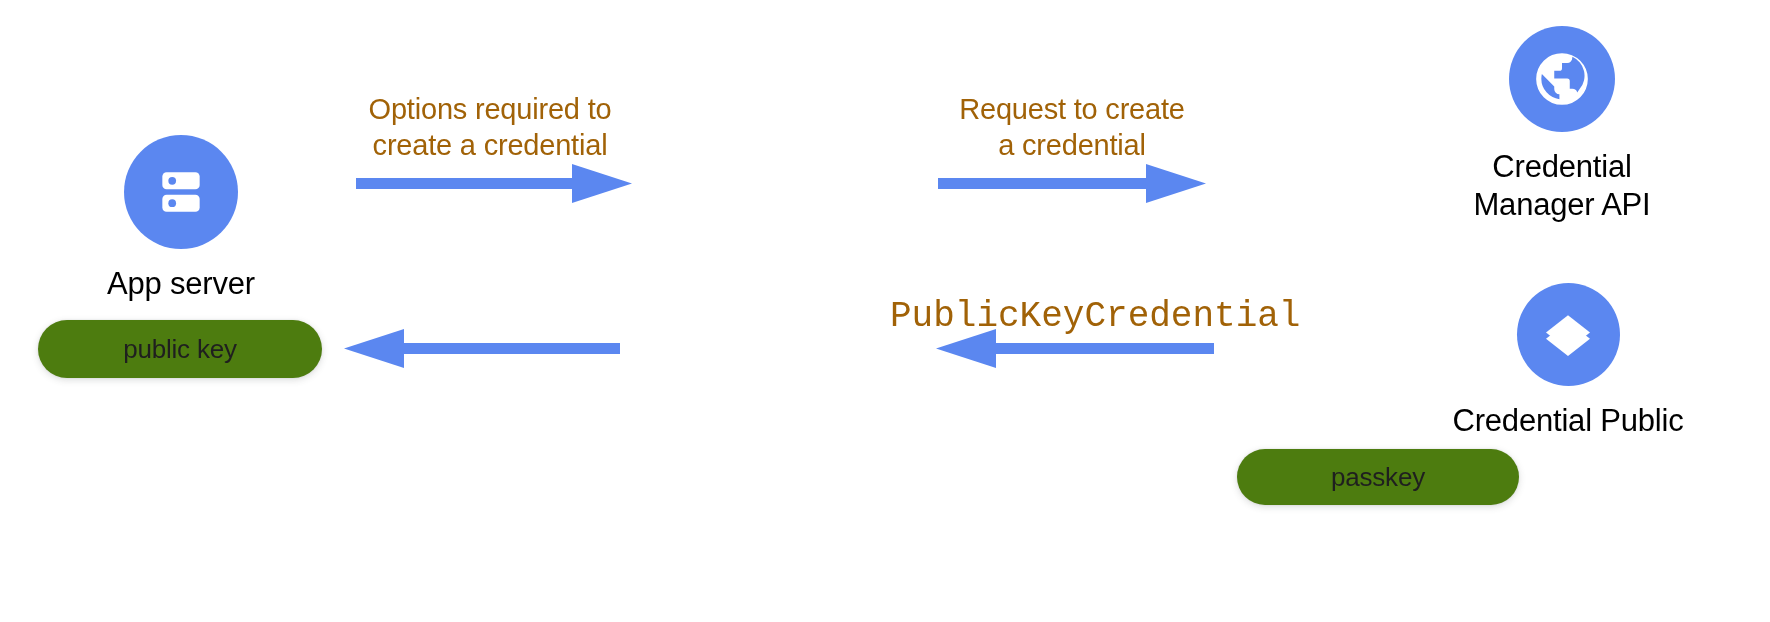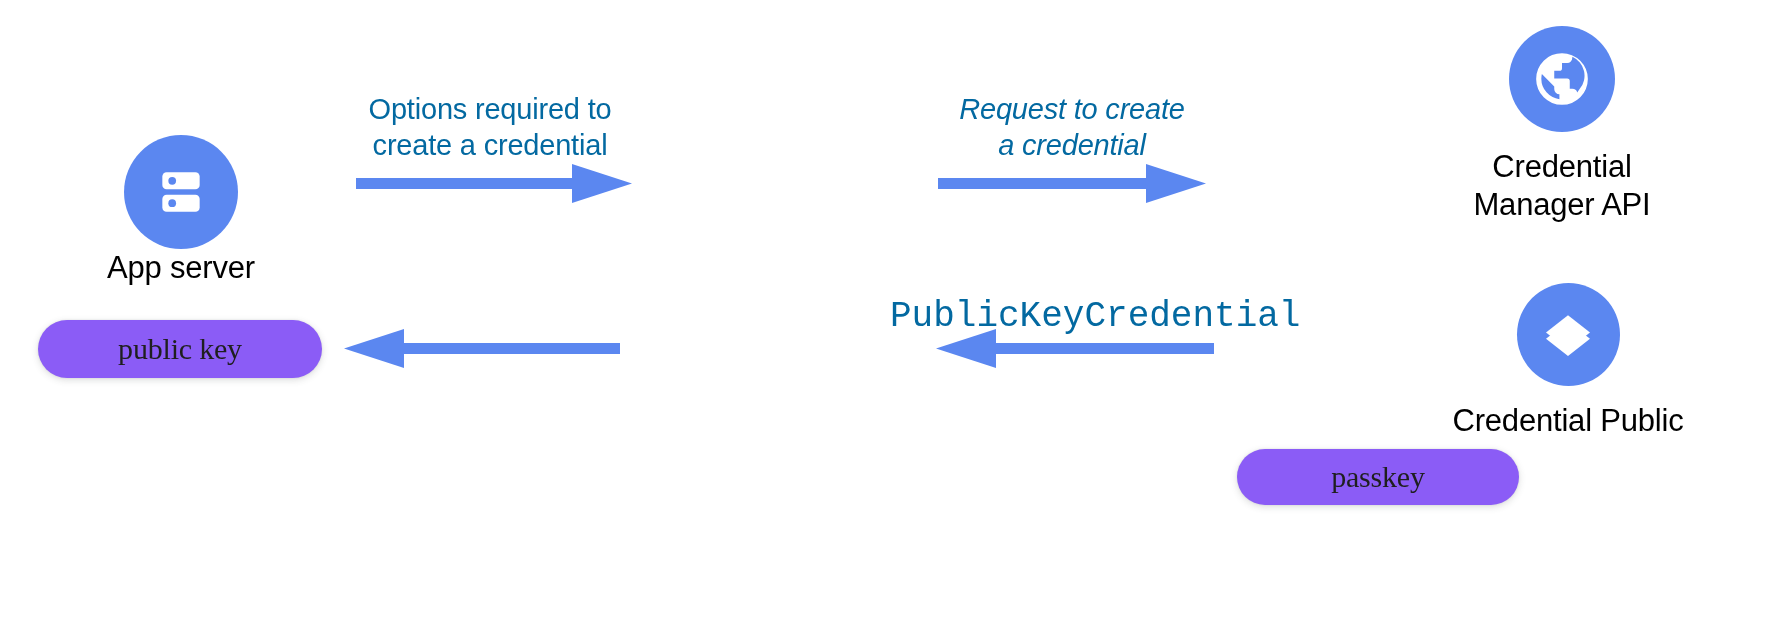--- a/index.html
+++ b/index.html
@@ -41,42 +41,41 @@
     line-height: 1.22;
     text-align: center;
     font-weight: 400;
     letter-spacing: -0.2px;
     white-space: pre-line;
   }
 
   
   .pill {
     position: absolute;
-    background: #8b5cf6;
+    background: #4d7c0f;
     border-radius: 999px;
     box-shadow: 0 2px 7px rgba(60,64,67,0.18), 0 0 2px rgba(60,64,67,0.12);
     display: flex;
     align-items: center;
     justify-content: center;
     color: #1f1f1f;
-    font-size: 30px;
+    font-size: 26px;
     letter-spacing: -0.2px;
-    font-family: Liberation Serif, serif;
   }
 
   
   .arrow {
     position: absolute;
   }
   .arrow svg { display: block; overflow: visible; }
 
   
   .caption {
     position: absolute;
-    color: #0369a1;
+    color: #a16207;
     font-size: 29px;
     line-height: 1.24;
     text-align: center;
     white-space: pre-line;
     letter-spacing: -0.2px;
   }
   .caption.mono {
     font-family: "Liberation Mono", monospace;
     font-size: 36px;
     letter-spacing: 0;
@@ -89,21 +88,21 @@
 
   <div class="node" style="left:106px; top:135px; width:150px;">
     <div class="circle" style="width:114px; height:114px;">
       <svg width="64" height="64" viewBox="0 0 24 24" aria-hidden="true">
         <rect x="5" y="4.6" width="14" height="6.4" rx="1.6" fill="#ffffff"></rect>
         <circle cx="8.7" cy="7.8" r="1.45" fill="#5B87F0"></circle>
         <rect x="5" y="13" width="14" height="6.4" rx="1.6" fill="#ffffff"></rect>
         <circle cx="8.7" cy="16.2" r="1.45" fill="#5B87F0"></circle>
       </svg>
     </div>
-    <div class="node-label" style="">App server</div>
+    <div class="node-label" style="margin-top:16px;">App server</div>
   </div>
 
   <div class="pill" style="left:38px; top:320px; width:284px; height:58px;">public key</div>
 
 
   <div class="node" style="left:1432px; top:26px; width:260px;">
     <div class="circle" style="width:106px; height:106px;">
       <svg width="66" height="66" viewBox="0 0 24 24" aria-hidden="true">
         <path fill="#ffffff" d="M12 2.6A9.4 9.4 0 1 0 21.4 12 9.41 9.41 0 0 0 12 2.6Zm-.94 16.73a7.52 7.52 0 0 1-6.58-7.43 7.4 7.4 0 0 1 .2-1.69l4.5 4.5v.94a1.88 1.88 0 0 0 1.88 1.87Zm6.48-2.38a1.85 1.85 0 0 0-1.78-1.37h-.94v-2.82a.94.94 0 0 0-.94-.94H9.18V9h1.88a.94.94 0 0 0 .94-.94V6.19h1.88a1.88 1.88 0 0 0 1.87-1.88v-.38a7.5 7.5 0 0 1 2.71 11.65Z"></path>
       </svg>
@@ -133,21 +132,21 @@
     </svg>
   </div>
 
   <div class="arrow" style="left:344px; top:325px;">
     <svg width="276" height="48" viewBox="0 0 276 48">
       <rect x="50" y="18" width="226" height="11" fill="#5B87F0"></rect>
       <path d="M60 4 L0 23.5 L60 43 Z" fill="#5B87F0"></path>
     </svg>
   </div>
 
-  <div class="caption" style="left:922px; top:92px; width:300px;font-style:italic;">Request to create
+  <div class="caption" style="left:922px; top:92px; width:300px;">Request to create
 a credential</div>
   <div class="arrow" style="left:938px; top:160px;">
     <svg width="268" height="48" viewBox="0 0 268 48">
       <rect x="0" y="18" width="218" height="11" fill="#5B87F0"></rect>
       <path d="M208 4 L268 23.5 L208 43 Z" fill="#5B87F0"></path>
     </svg>
   </div>
 
   <div class="caption mono" style="left:890px; top:295px; width:400px;">PublicKeyCredential</div>
   <div class="arrow" style="left:936px; top:325px;">

